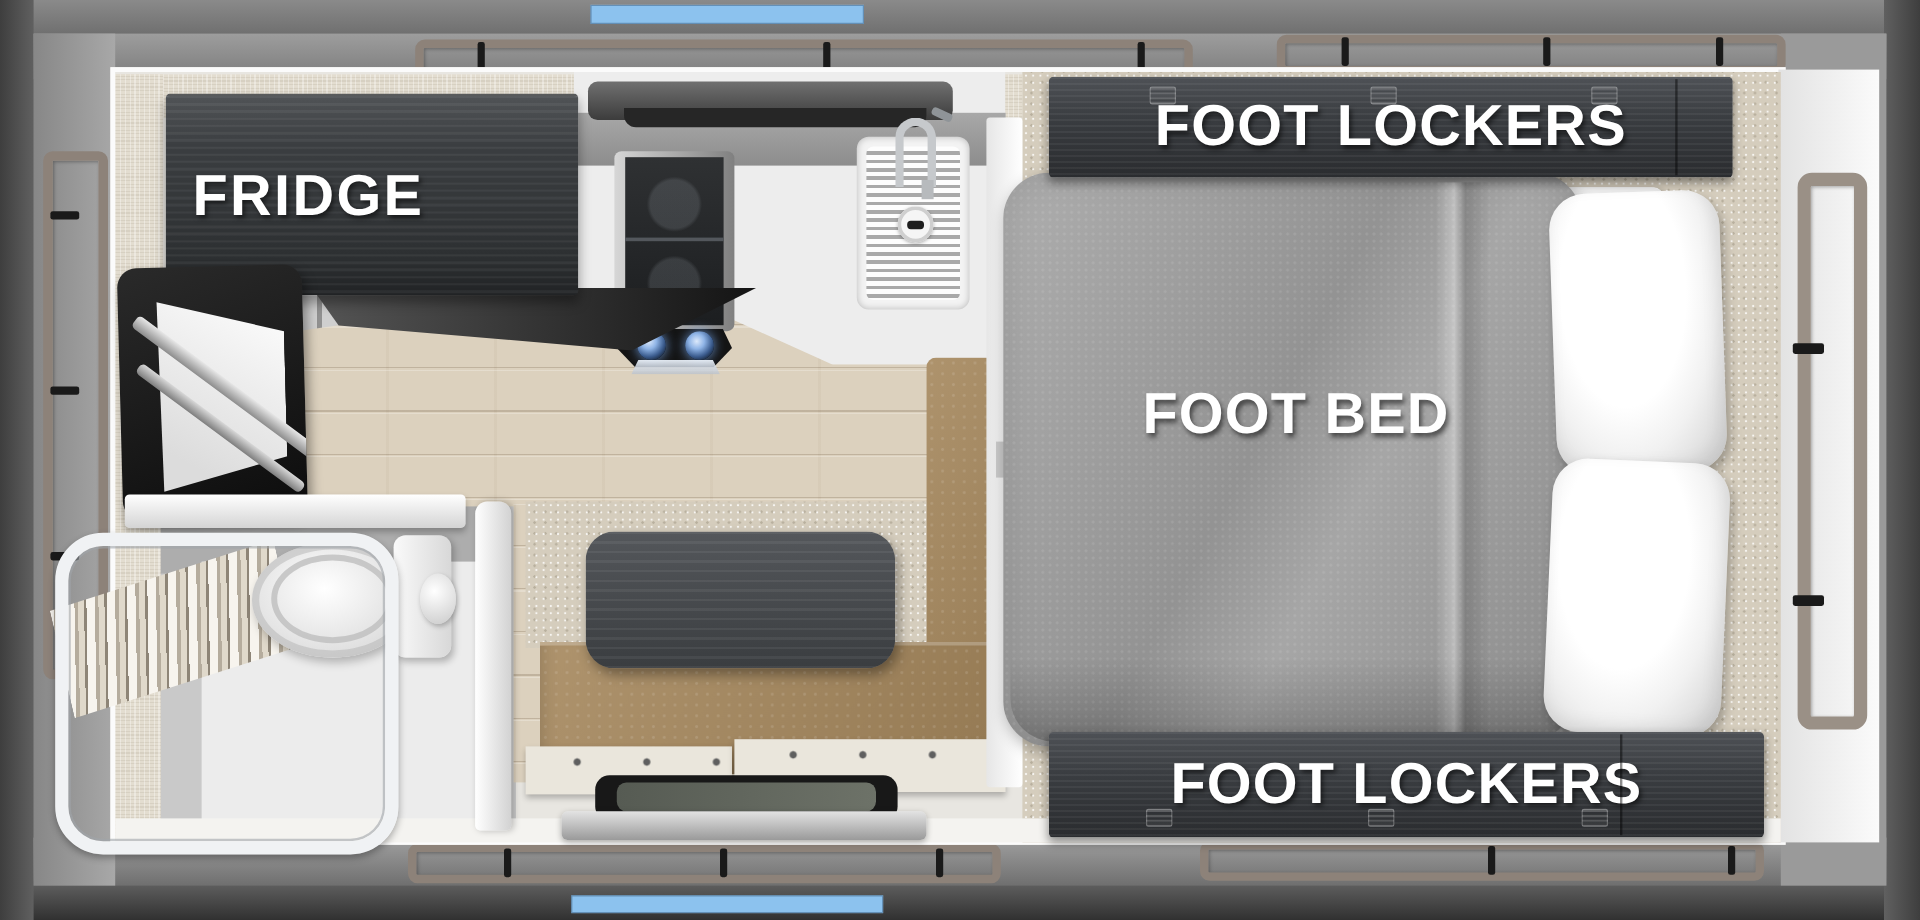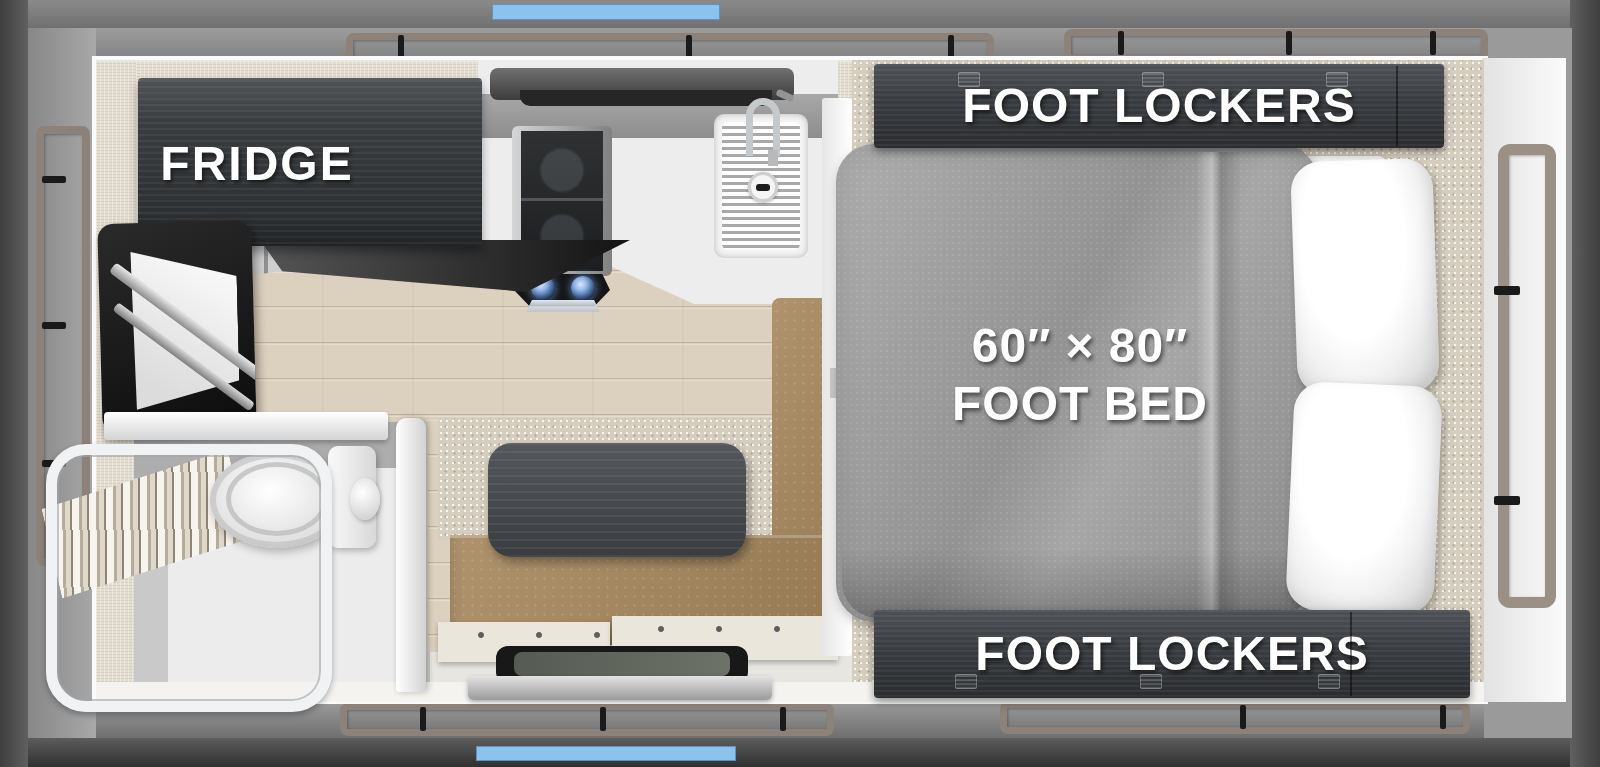--- a/index.html
+++ b/index.html
@@ -166,17 +166,16 @@
   </div>
   <div class="abs locker" style="left:874px;top:610px;width:596px;height:88px;">
     <div class="lockerlatch" style="left:81px;top:64px;"></div>
     <div class="lockerlatch" style="left:266px;top:64px;"></div>
     <div class="lockerlatch" style="left:444px;top:64px;"></div>
     <div class="abs" style="left:476px;top:2px;width:2px;height:84px;background:rgba(0,0,0,0.45);"></div>
     <span class="lbl">FOOT LOCKERS</span>
   </div>
 
   <div class="abs" style="left:928px;top:322px;width:304px;text-align:center;">
-    <div class="lbl" style="display:block;margin-bottom:10px;">60″ × 80″</div>
     <div class="lbl" style="display:block;">FOOT BED</div>
   </div>
 
 </div>
 
 </body></html>

